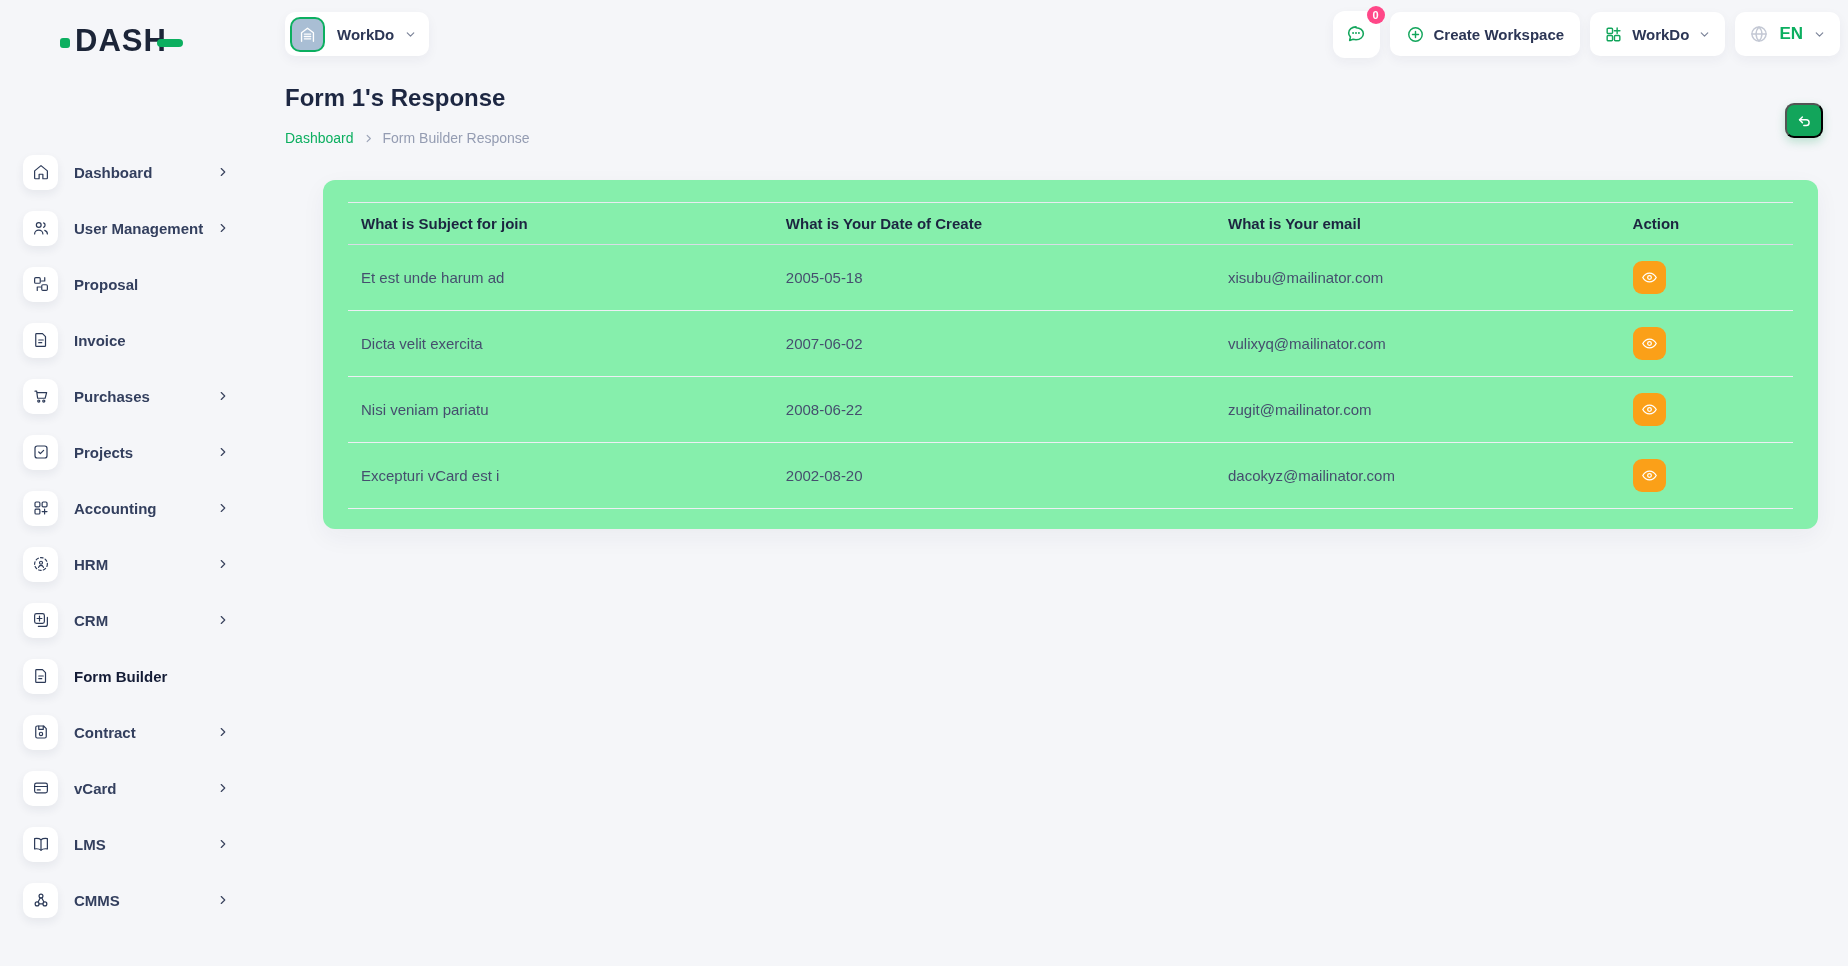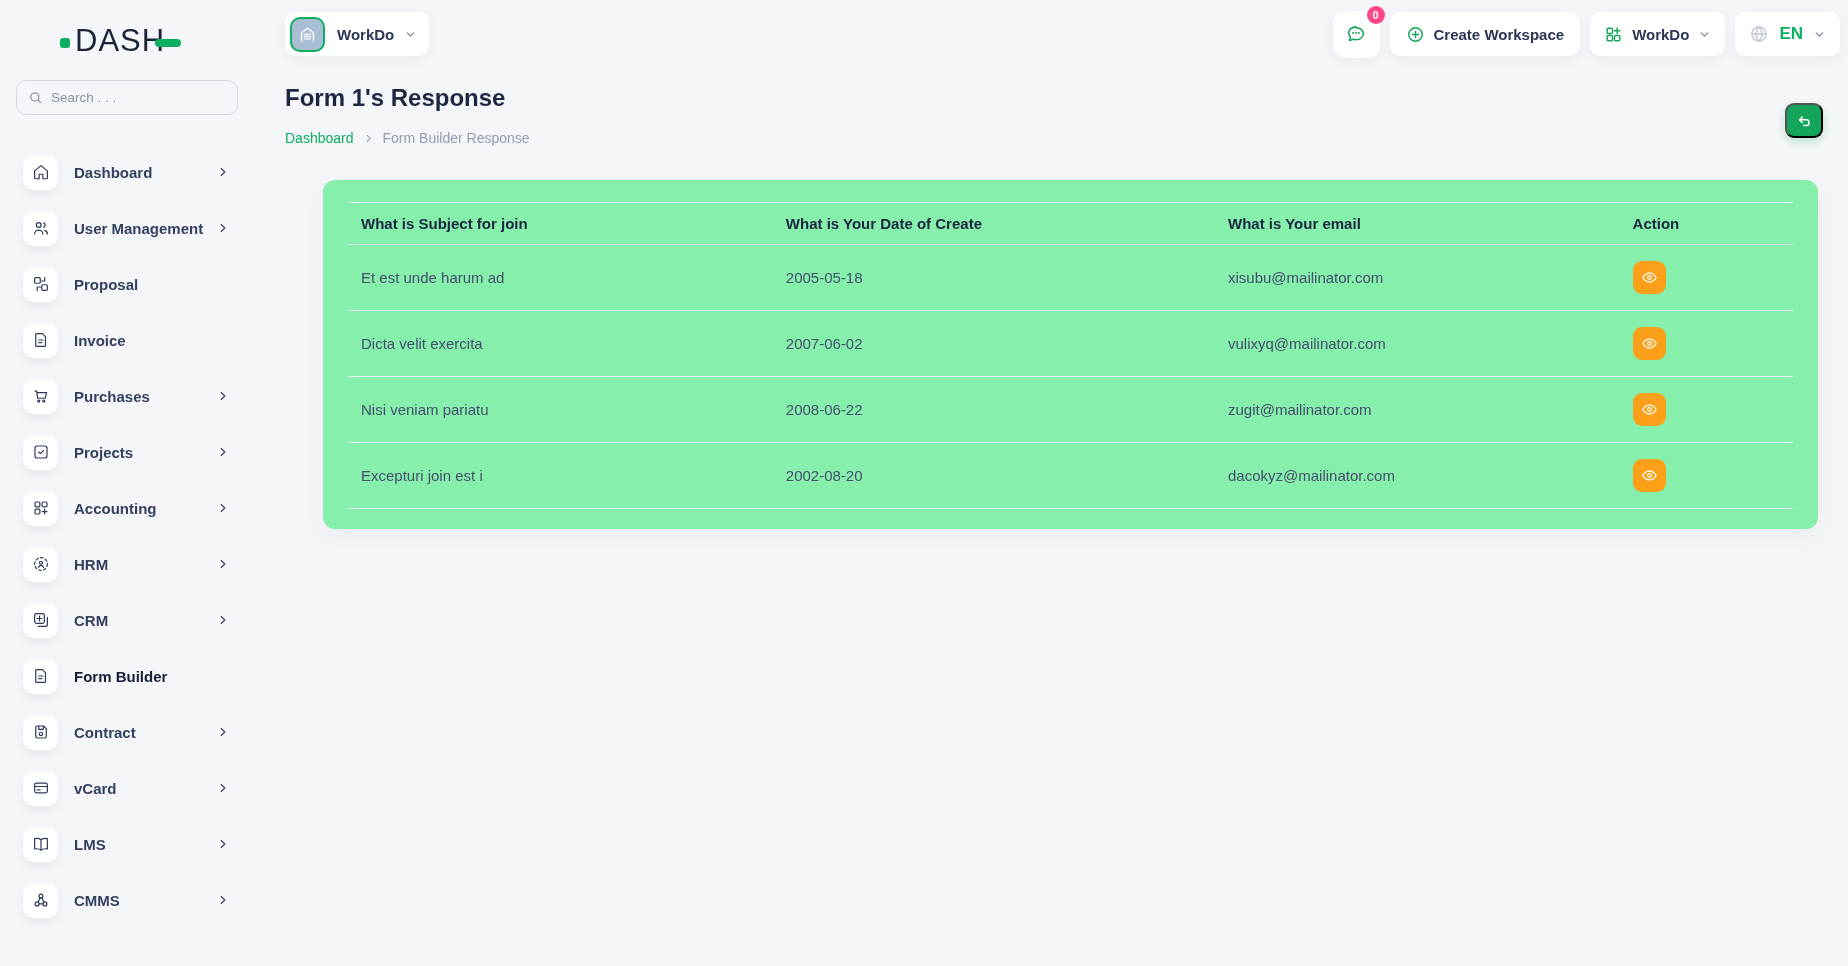--- a/index.html
+++ b/index.html
@@ -9,21 +9,21 @@
     background:#f5f6f9;
     color:#2c3655;
     position:relative;
   }
   svg { display:block; }
 
   
   .sidebar { position:absolute; left:0; top:0; width:250px; height:966px; background:#f5f6f9; }
   .logo { position:absolute; left:60px; top:22px; height:38px; display:flex; align-items:center; }
   .logo-dot { width:10px; height:10px; border-radius:3px; background:#0caf60; margin-right:5px; margin-top:4px; }
-  .logo-text { font-size:31px; font-weight:400; letter-spacing:1px; color:#1c2538; font-style:normal; }
+  .logo-text { font-size:31px; font-weight:700; letter-spacing:1px; color:#1c2538; font-style:normal; }
   .logo-bar { width:26px; height:8px; border-radius:4px; background:#0caf60; margin-left:-10px; margin-top:4px; }
   .search-wrap { position:absolute; left:16px; top:80px; width:222px; height:35px;
     border:1px solid #d4d8e0; border-radius:10px; display:flex; align-items:center; padding:0 11px; color:#8a94a6; background:transparent; }
   .search-wrap input { border:none; outline:none; background:transparent; font-size:13.5px; color:#6c768c; margin-left:8px; width:160px; font-family:"Liberation Sans",sans-serif; }
   .search-wrap input::placeholder { color:#8a94a6; }
   .nav { position:absolute; left:0; top:144px; width:250px; }
   .nav-item { display:flex; align-items:center; height:56px; padding-left:23px; cursor:pointer; }
   .tile { width:35px; height:35px; background:#ffffff; border-radius:10px; box-shadow:0 4px 10px rgba(35,45,75,.07);
     display:flex; align-items:center; justify-content:center; color:#2c3a58; flex:0 0 auto; }
   .nav-label { margin-left:16px; font-size:15px; font-weight:600; color:#333f5e; }
@@ -69,29 +69,20 @@
 </head>
 <body>
 
 <aside class="sidebar">
   <div class="logo">
     <span class="logo-dot"></span>
     <span class="logo-text">DASH</span>
     <span class="logo-bar"></span>
   </div>
 
-  <div class="search-wrap">
-    <span>
-      <svg width="15" height="15" viewBox="0 0 24 24" fill="none" stroke="currentColor" stroke-width="2" stroke-linecap="round">
-          <circle cx="11" cy="11" r="6.5"></circle>
-          <path d="m16 16 4.2 4.2"></path>
-        </svg>
-    </span>
-    <input type="text" placeholder="Search . . ." style="">
-  </div>
 
   <nav class="nav">
 
     <div class="nav-item">
       <span class="tile">
         <svg width="18" height="18" viewBox="0 0 24 24" fill="none" stroke="currentColor" stroke-width="1.6" stroke-linecap="round" stroke-linejoin="round">
             <path d="M3.5 10.5 12 3.5l8.5 7V20a1 1 0 0 1-1 1h-5v-6h-5v6h-5a1 1 0 0 1-1-1z"></path>
           </svg>
       </span>
       <span class="nav-label">Dashboard</span>
@@ -447,21 +438,21 @@
               <span>
                 <svg width="17" height="17" viewBox="0 0 24 24" fill="none" stroke="currentColor" stroke-width="1.8" stroke-linecap="round" stroke-linejoin="round">
                   <path d="M2.5 12S6 5.8 12 5.8 21.5 12 21.5 12 18 18.2 12 18.2 2.5 12 2.5 12z"></path>
                   <circle cx="12" cy="12" r="2.6"></circle>
                 </svg>
               </span>
             </button>
           </td>
       </tr>
       <tr>
-        <td>Excepturi join est i</td>
+        <td>Excepturi vCard est i</td>
         <td>2002-08-20</td>
         <td>dacokyz@mailinator.com</td>
         <td class="action-cell">
             <button class="eye-btn">
               <span>
                 <svg width="17" height="17" viewBox="0 0 24 24" fill="none" stroke="currentColor" stroke-width="1.8" stroke-linecap="round" stroke-linejoin="round">
                   <path d="M2.5 12S6 5.8 12 5.8 21.5 12 21.5 12 18 18.2 12 18.2 2.5 12 2.5 12z"></path>
                   <circle cx="12" cy="12" r="2.6"></circle>
                 </svg>
               </span>

